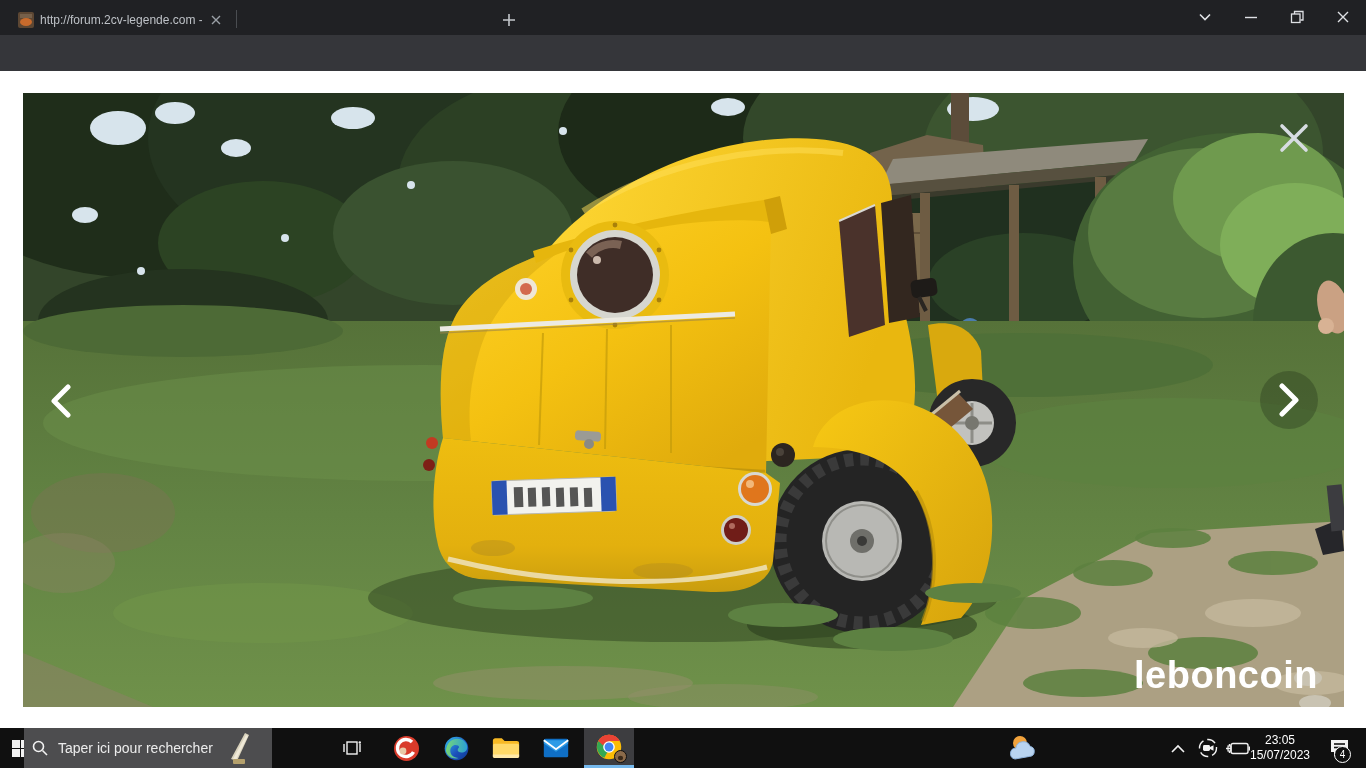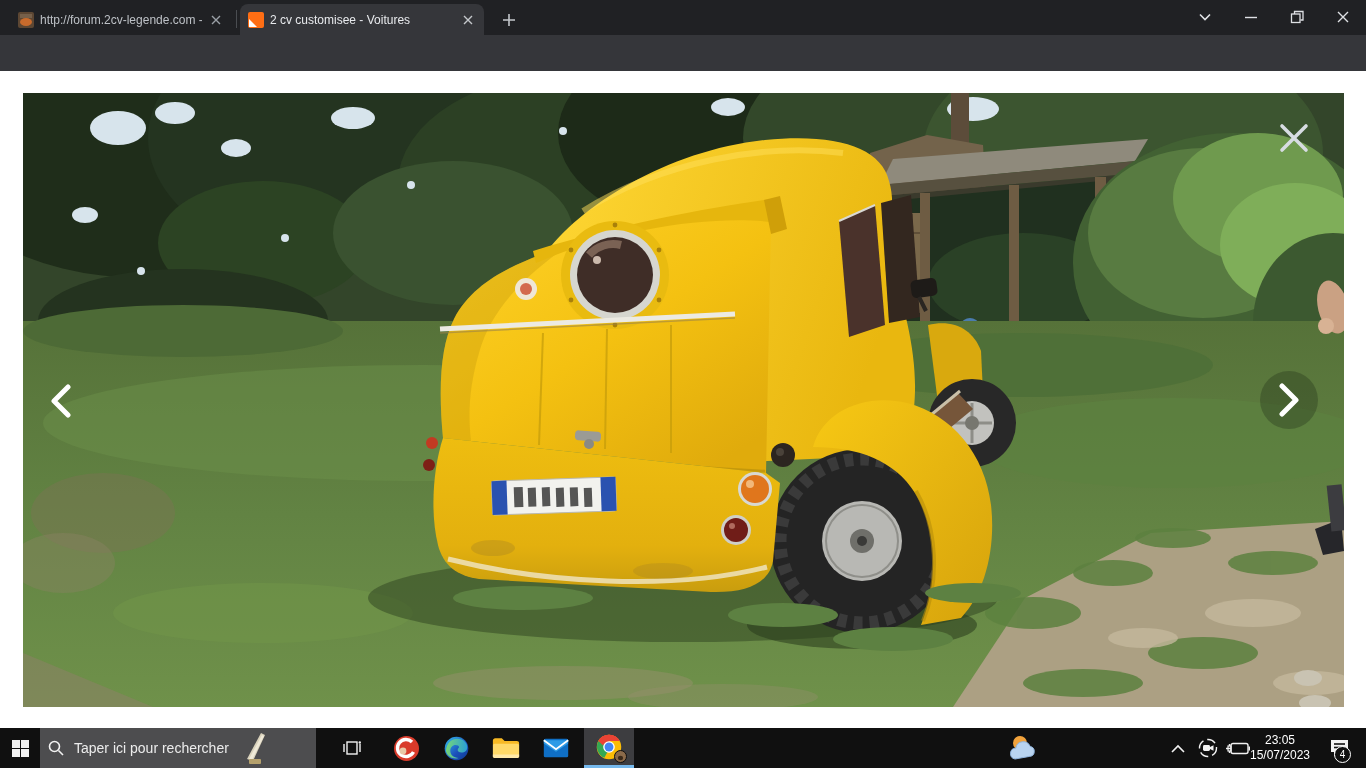--- a/index.html
+++ b/index.html
@@ -39,21 +39,21 @@
   #photo svg{display:block;}
   .gbtn{display:flex;align-items:center;justify-content:center;}
   #gallery-close{right:30px;top:25px;width:40px;height:40px;}
   #gallery-prev{left:18px;top:286px;width:40px;height:44px;}
   #gallery-next{right:26px;top:278px;width:58px;height:58px;border-radius:50%;background:rgba(25,40,20,.30);}
   #watermark{right:26px;bottom:10px;color:#fff;font-size:38px;font-weight:bold;letter-spacing:.5px;}
 
   
   #taskbar{left:0;top:728px;width:1366px;height:40px;background:#101010;}
   .tbbtn{top:0;height:40px;display:flex;align-items:center;justify-content:center;}
-  #tb-search{left:40px;top:0;width:276px;height:40px;background:#4d4d4f;display:flex;
+  #tb-search{left:24px;top:0;width:248px;height:40px;background:#4d4d4f;display:flex;
        align-items:center;box-sizing:border-box;padding:0 8px;}
   #tb-search input{background:transparent;border:none;outline:none;color:#f2f2f2;
        font-size:14px;font-family:"Liberation Sans",sans-serif;width:165px;margin-left:8px;}
   #tb-search input::placeholder{color:#ececec;opacity:1;}
   #tb-chrome{background:#3d3d40;border-bottom:3px solid #76b9ed;box-sizing:border-box;}
   .traytxt{color:#f5f5f5;font-size:14px;}
   #tb-clock{left:1243px;top:0;width:74px;height:40px;display:flex;flex-direction:column;
        align-items:center;justify-content:center;color:#fff;font-size:12px;line-height:15px;}
   #notif-badge{left:1334px;top:746px;width:17px;height:17px;border-radius:50%;background:#101010;
        border:1px solid #fff;color:#fff;font-size:10px;display:flex;align-items:center;
@@ -72,32 +72,20 @@
           <rect x="2" y="2" width="12" height="4" fill="#76604a"></rect>
         </svg>
       <span class="title">http://forum.2cv-legende.com - A</span>
       <span class="tab-close">
           <svg width="10" height="10">
             <path d="M1 1 L9 9 M9 1 L1 9" stroke="#9aa0a6" stroke-width="1.4"></path>
           </svg>
         </span>
     </div>
     <div class="abs tab-sep" style="left:236px;"></div>
-    <div class="abs tab tab-active" style="left:240px;width:244px;">
-      <svg width="16" height="16">
-          <rect width="16" height="16" rx="2" fill="#ff6e14"></rect>
-          <path d="M1 15 V7 L9 15 Z" fill="#fff"></path>
-        </svg>
-      <span class="title">2 cv customisee - Voitures</span>
-      <span class="tab-close">
-          <svg width="10" height="10">
-            <path d="M1 1 L9 9 M9 1 L1 9" stroke="#c4c7cb" stroke-width="1.4"></path>
-          </svg>
-        </span>
-    </div>
     <div class="abs" style="left:496px;top:7px;width:26px;height:26px;display:flex;align-items:center;justify-content:center;">
       <svg width="14" height="14">
           <path d="M7 1 V13 M1 7 H13" stroke="#c3c7cb" stroke-width="1.6"></path>
         </svg>
     </div>
     <div class="abs winbtn" style="left:1185px;">
         <svg width="14" height="14">
           <path d="M2 4.5 L7 9.5 L12 4.5" stroke="#dfe1e5" stroke-width="1.6" fill="none"></path>
         </svg>
       </div>
@@ -447,20 +435,21 @@
       <div id="gallery-prev" class="abs gbtn">
         <svg width="22" height="34">
             <path d="M18 3 L4 17 L18 31" stroke="#fff" stroke-width="5" fill="none" stroke-linecap="round" stroke-linejoin="round"></path>
           </svg>
       </div>
       <div id="gallery-next" class="abs gbtn">
         <svg width="22" height="34">
             <path d="M4 3 L18 17 L4 31" stroke="#fff" stroke-width="5" fill="none" stroke-linecap="round" stroke-linejoin="round"></path>
           </svg>
       </div>
+      <div id="watermark" class="abs">leboncoin</div>
     </div>
   </div>
 
   <div id="taskbar" class="abs">
     <div class="abs tbbtn" style="left:0;width:40px;">
       <svg width="17" height="17">
           <path fill="#f2f2f2" d="M0 0h8v8H0zM9 0h8v8H9zM0 9h8v8H0zM9 9h8v8H9z"></path>
         </svg>
     </div>
     <div id="tb-search" class="abs">

